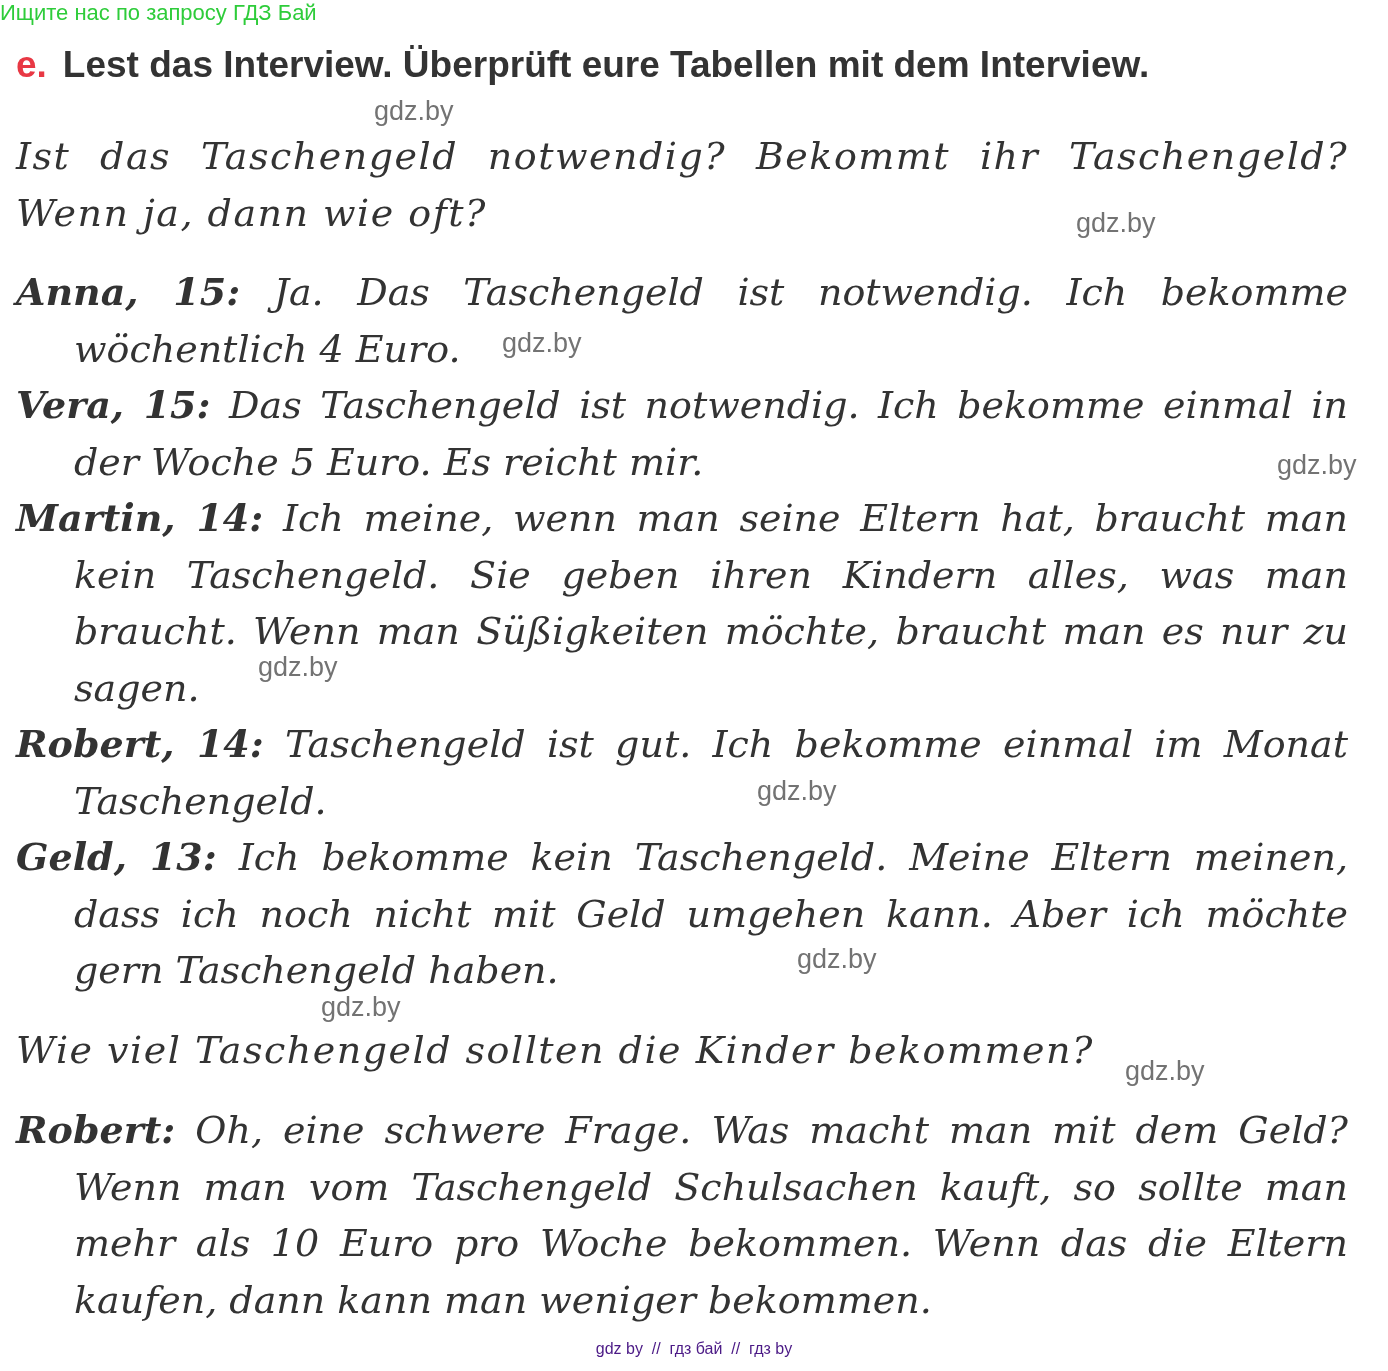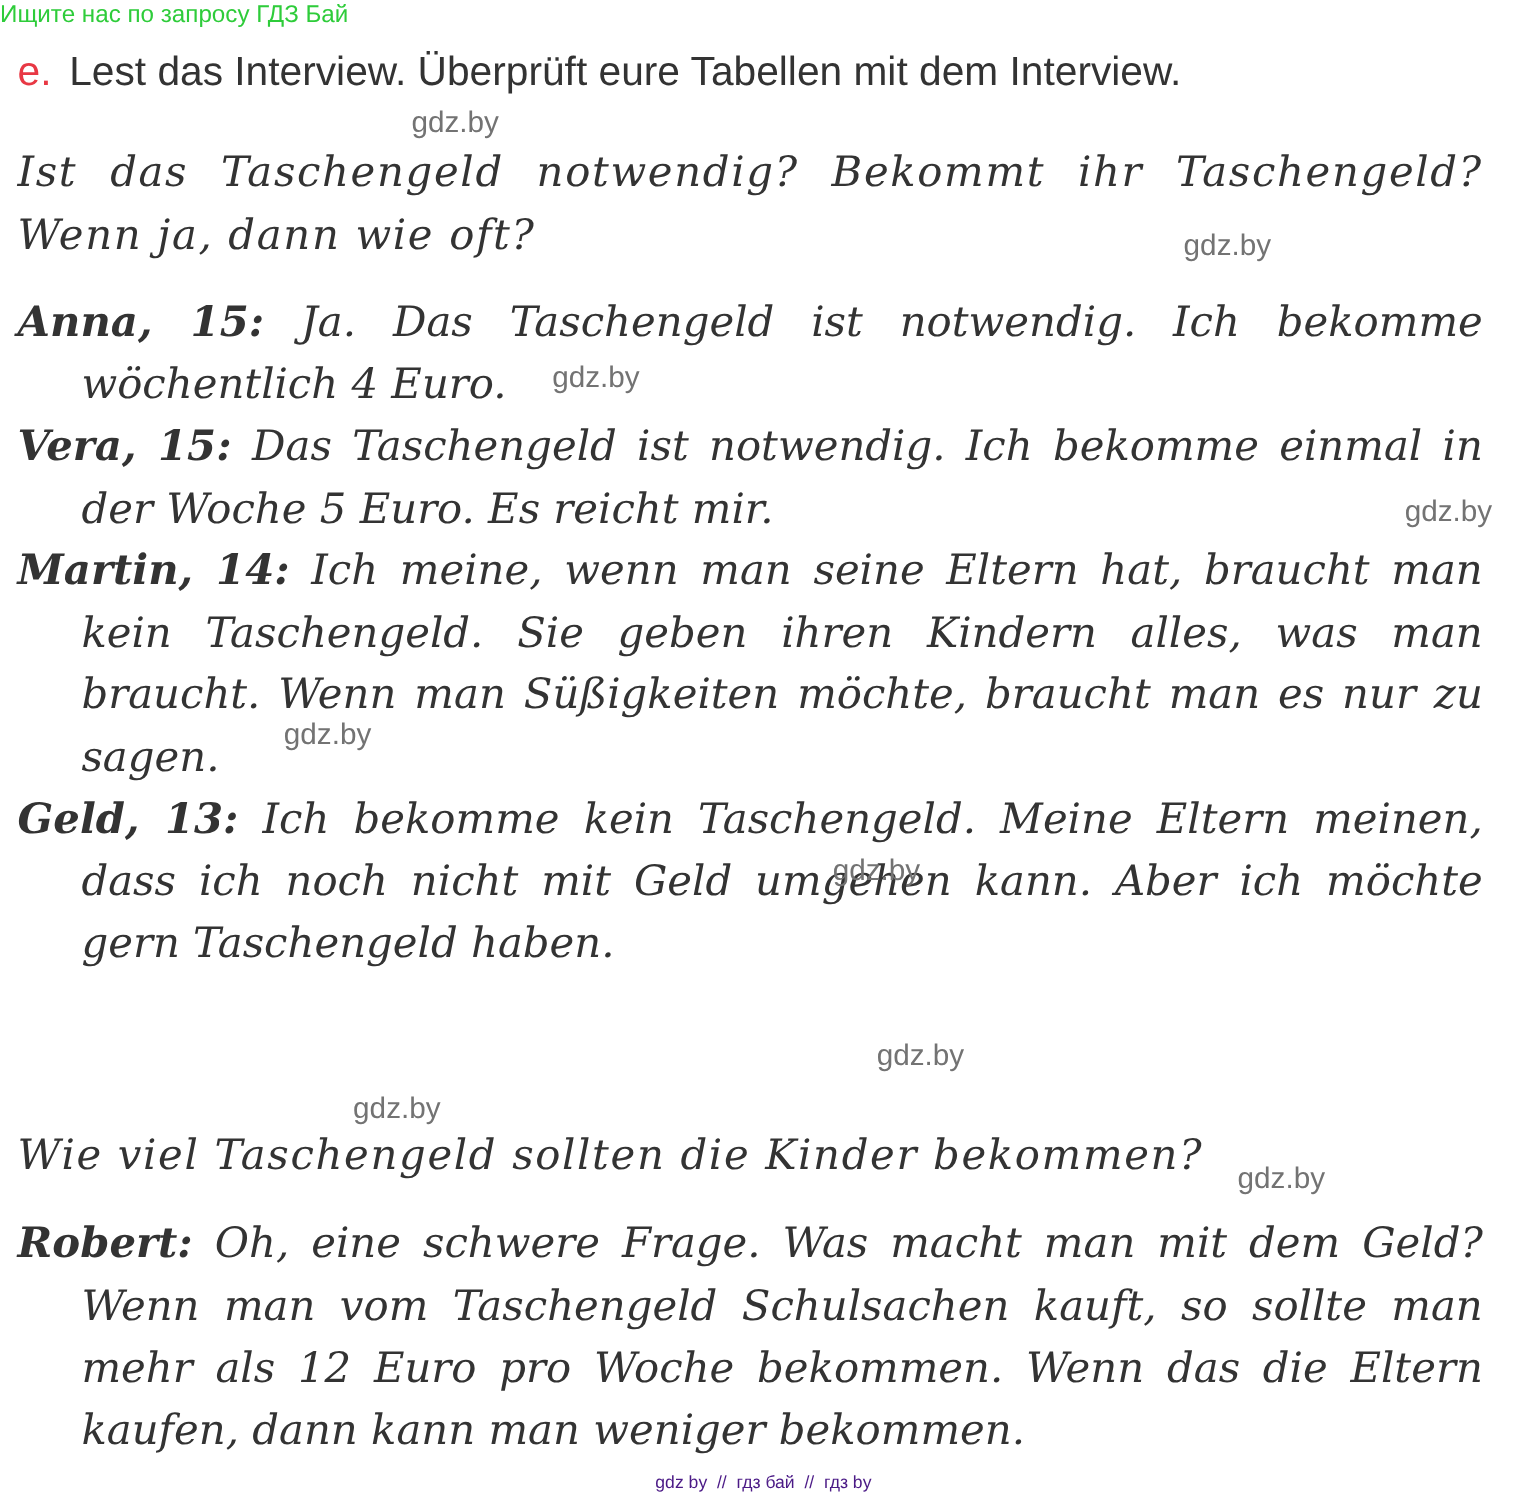--- a/index.html
+++ b/index.html
@@ -1,19 +1,19 @@
 <!DOCTYPE html>
 <html><head>
 <meta charset="utf-8">
 <style>
   html, body { margin: 0; padding: 0; background: #ffffff; }
   body { width: 1388px; height: 1371px; position: relative; overflow: hidden; color: #333333; }
   .abs { position: absolute; }
   .top-banner { left: 0; width: 1388px; top: 0; font-family: "Liberation Sans", sans-serif; font-size: 22px; color: #2ecc3a; }
-  .task { left: 16px; top: 44px; font-family: "Liberation Sans", sans-serif; font-weight: normal; font-size: 37px; color: #333333; white-space: nowrap; text-align: center; }
+  .task { left: 16px; top: 44px; font-family: "Liberation Sans", sans-serif; font-weight: bold; font-size: 37px; color: #333333; white-space: nowrap; text-align: center; }
   .task .letter { color: #e83844; margin-right: 16px; }
   .wm { font-family: "Liberation Sans", sans-serif; font-size: 27px; color: #737373; white-space: nowrap; }
   .serif { font-family: "DejaVu Serif", serif; font-size: 38px; color: #333333; }
   .q { left: 16px; width: 1332px; font-style: italic; letter-spacing: 1.5px; line-height: 57px; text-align: justify; text-align-last: left; }
   .entry { left: 16px; width: 1332px; line-height: 56.5px; font-style: italic; }
   .entry p { margin: 0; padding-left: 58px; text-indent: -58px; text-align: justify; }
   .entry .name { font-weight: bold; }
   .bottom-banner { left: 0; width: 1388px; top: 1340px; text-align: center; font-family: "Liberation Sans", sans-serif; font-size: 16px; color: #4b1a86; white-space: pre; }
 </style>
 </head>
@@ -24,27 +24,28 @@
 <div class="abs task">
   <span class="letter">e.</span><span>Lest das Interview. Überprüft eure Tabellen mit dem Interview.</span>
 </div>
 
 <div class="abs serif q" style="top:128px;">Ist das Taschengeld notwendig? Bekommt ihr Taschengeld? Wenn ja, dann wie oft?</div>
 
 <div class="abs serif entry" style="top:264px;">
   <p><span class="name">Anna, 15:</span> <span>Ja. Das Taschengeld ist notwendig. Ich bekomme wöchentlich 4 Euro.</span></p>
   <p><span class="name">Vera, 15:</span> <span>Das Taschengeld ist notwendig. Ich bekomme einmal in der Woche 5 Euro. Es reicht mir.</span></p>
   <p><span class="name">Martin, 14:</span> <span>Ich meine, wenn man seine Eltern hat, braucht man kein Taschengeld. Sie geben ihren Kindern alles, was man braucht. Wenn man Süßigkeiten möchte, braucht man es nur zu sagen.</span></p>
+  <p><span class="name">Robert, 14:</span> <span>Taschengeld ist gut. Ich bekomme einmal im Monat Taschengeld.</span></p>
   <p><span class="name">Geld, 13:</span> <span>Ich bekomme kein Taschengeld. Meine Eltern mei­nen, dass ich noch nicht mit Geld umgehen kann. Aber ich möchte gern Taschengeld haben.</span></p>
 </div>
 
 <div class="abs serif q" style="top:1022px;">Wie viel Taschengeld sollten die Kinder bekommen?</div>
 
 <div class="abs serif entry" style="top:1102px;">
-  <p><span class="name">Robert:</span> <span>Oh, eine schwere Frage. Was macht man mit dem Geld? Wenn man vom Taschengeld Schulsachen kauft, so sollte man mehr als 12 Euro pro Woche bekommen. Wenn das die Eltern kaufen, dann kann man weniger bekommen.</span></p>
+  <p><span class="name">Robert:</span> <span>Oh, eine schwere Frage. Was macht man mit dem Geld? Wenn man vom Taschengeld Schulsachen kauft, so sollte man mehr als 10 Euro pro Woche bekommen. Wenn das die Eltern kaufen, dann kann man weniger bekommen.</span></p>
 </div>
 
 <div class="abs wm" style="left:374px; top:96px;">gdz.by</div>
 <div class="abs wm" style="left:1076px; top:208px;">gdz.by</div>
 <div class="abs wm" style="left:502px; top:328px;">gdz.by</div>
 <div class="abs wm" style="left:1277px; top:450px;">gdz.by</div>
 <div class="abs wm" style="left:258px; top:652px;">gdz.by</div>
 <div class="abs wm" style="left:757px; top:776px;">gdz.by</div>
 <div class="abs wm" style="left:797px; top:944px;">gdz.by</div>
 <div class="abs wm" style="left:321px; top:992px;">gdz.by</div>

